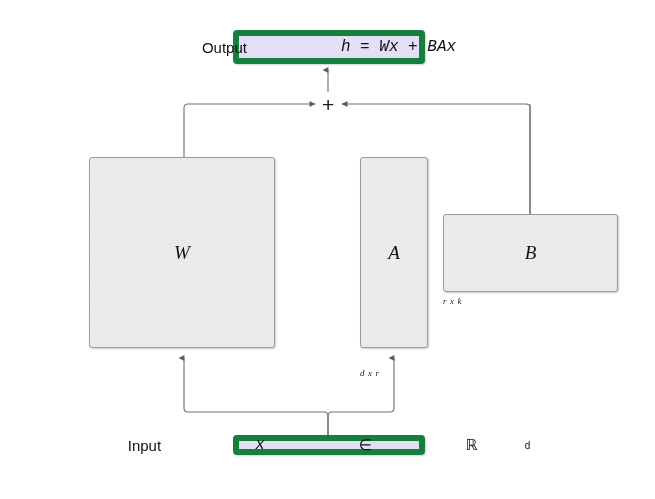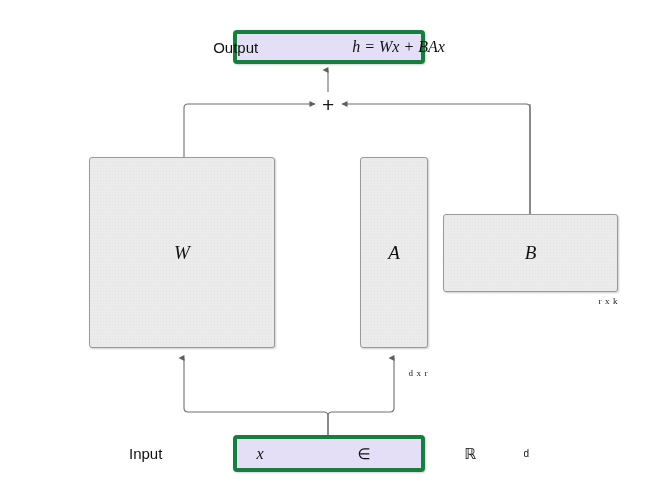--- a/index.html
+++ b/index.html
@@ -18,21 +18,21 @@
   svg.wires {
     position: absolute;
     left: 0; top: 0;
     width: 655px;
     height: 499px;
     pointer-events: none;
   }
   .io-box {
     position: absolute;
     background: #e4dff6;
-    border: 4px solid #15803d;
+    border: 6px solid #15803d;
     border-radius: 4px;
     box-sizing: border-box;
     display: flex;
     align-items: center;
     justify-content: center;
     color: #101010;
     font-size: 15px;
     white-space: nowrap;
     box-shadow: 1px 1px 2px rgba(0,0,0,0.18);
     gap: 47px;
@@ -54,36 +54,37 @@
     background-position: 0 0, 1px 2px;
   }
   .matrix-label {
     font-style: italic;
     font-size: 19px;
     color: #111111;
     font-family: "Liberation Serif", serif;
   }
   .dim-caption {
     position: absolute;
+    font-style: italic;
     font-size: 9px;
     color: #1a1a1a;
-    text-align: right;
+    text-align: left;
     letter-spacing: 0.6px;
     font-family: "Liberation Serif", serif;
     white-space: nowrap;
   }
   .plus-sign {
     position: absolute;
     font-size: 21px;
     color: #1a1a1a;
     font-family: "Liberation Sans", sans-serif;
     line-height: 1;
   }
   .eq-upright { font-style: normal; }
-  .eq-italic { font-style: italic; font-family: Liberation Serif, serif; font-size: 16px; }
+  .eq-italic { font-style: italic; font-family: Liberation Mono, monospace; font-size: 16px; }
   .bbR { font-family: "DejaVu Sans", sans-serif; font-style: normal; }
   .sup { font-size: 10px; vertical-align: super; font-style: normal; }
 </style>
 </head>
 <body>
 
 <div id="canvas">
 
   <svg class="wires" viewBox="0 0 655 499">
     <defs>
@@ -127,21 +128,21 @@
   <div class="matrix" style="left:360px; top:157px; width:68px; height:191px;">
     <span class="matrix-label">A</span>
   </div>
   <div class="dim-caption" style="left:360px; top:368px; width:68px;">d x r</div>
 
   <div class="matrix" style="left:443px; top:214px; width:175px; height:78px;">
     <span class="matrix-label">B</span>
   </div>
   <div class="dim-caption" style="left:443px; top:296px; width:175px;">r x k</div>
 
-  <div class="io-box" style="left:233px; top:435px; width:192px; height:37px;">
+  <div class="io-box" style="left:233px; top:435px; width:192px; height:20px;">
     <span class="eq-upright">Input</span>
     <span style="display:inline-block;width:5px"></span>
     <span class="eq-italic">x</span>
     <span style="display:inline-block;width:5px"></span>
     <span class="eq-upright">∈</span>
     <span style="display:inline-block;width:5px"></span>
     <span class="bbR">ℝ</span>
       <span class="sup">d</span>
   </div>
 

